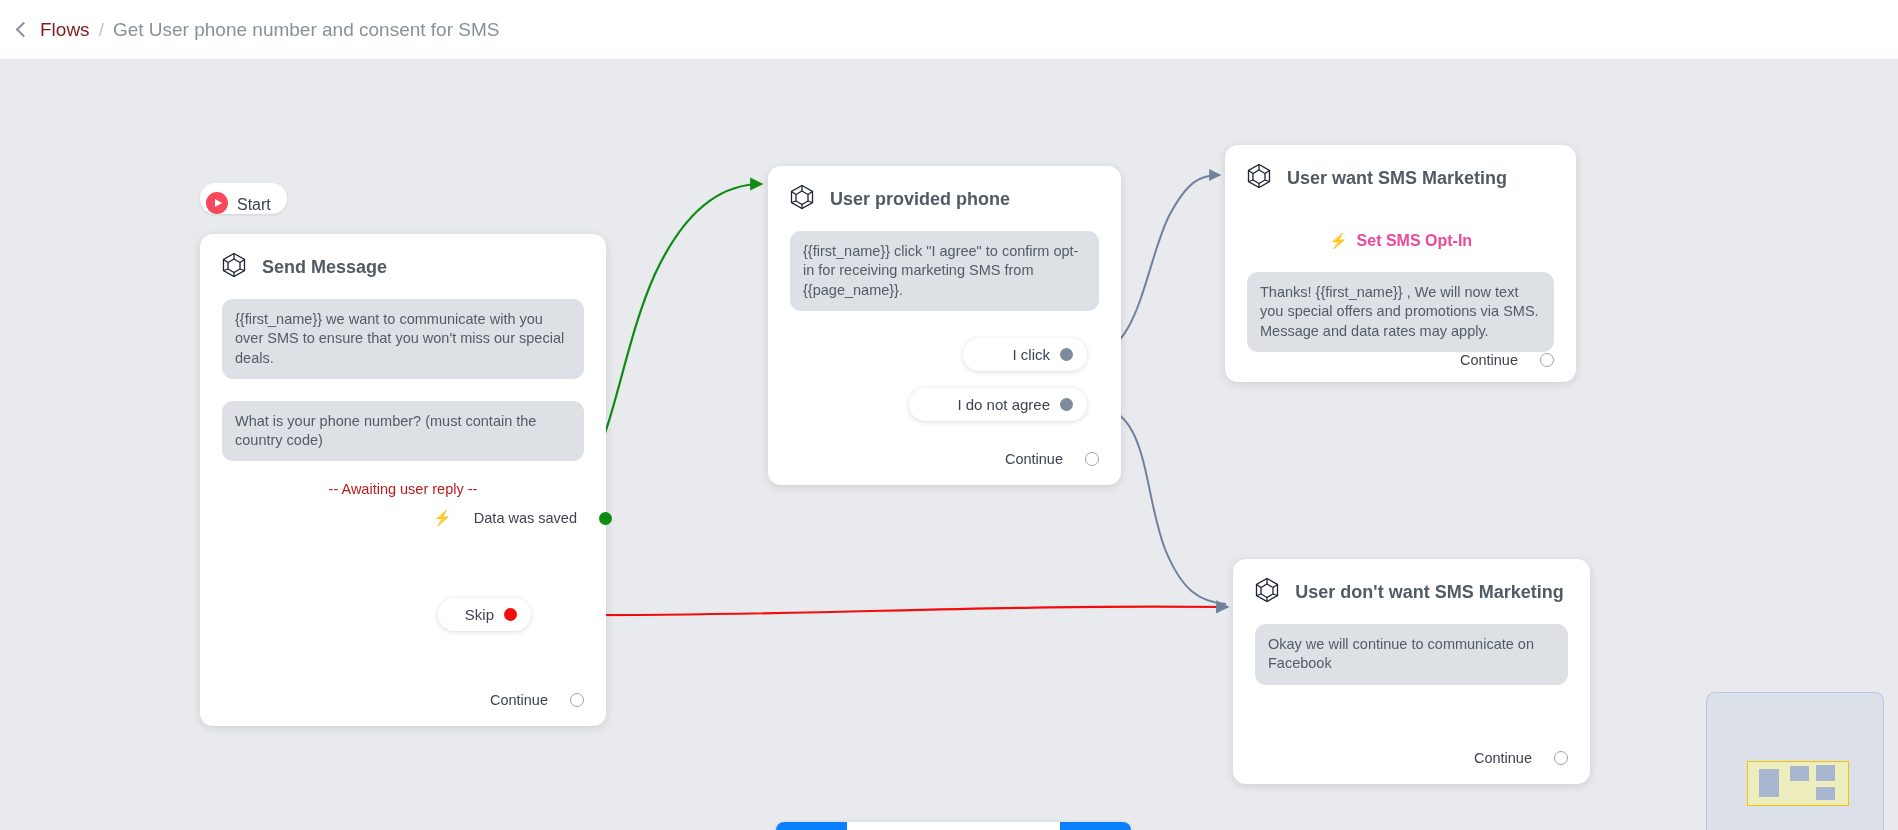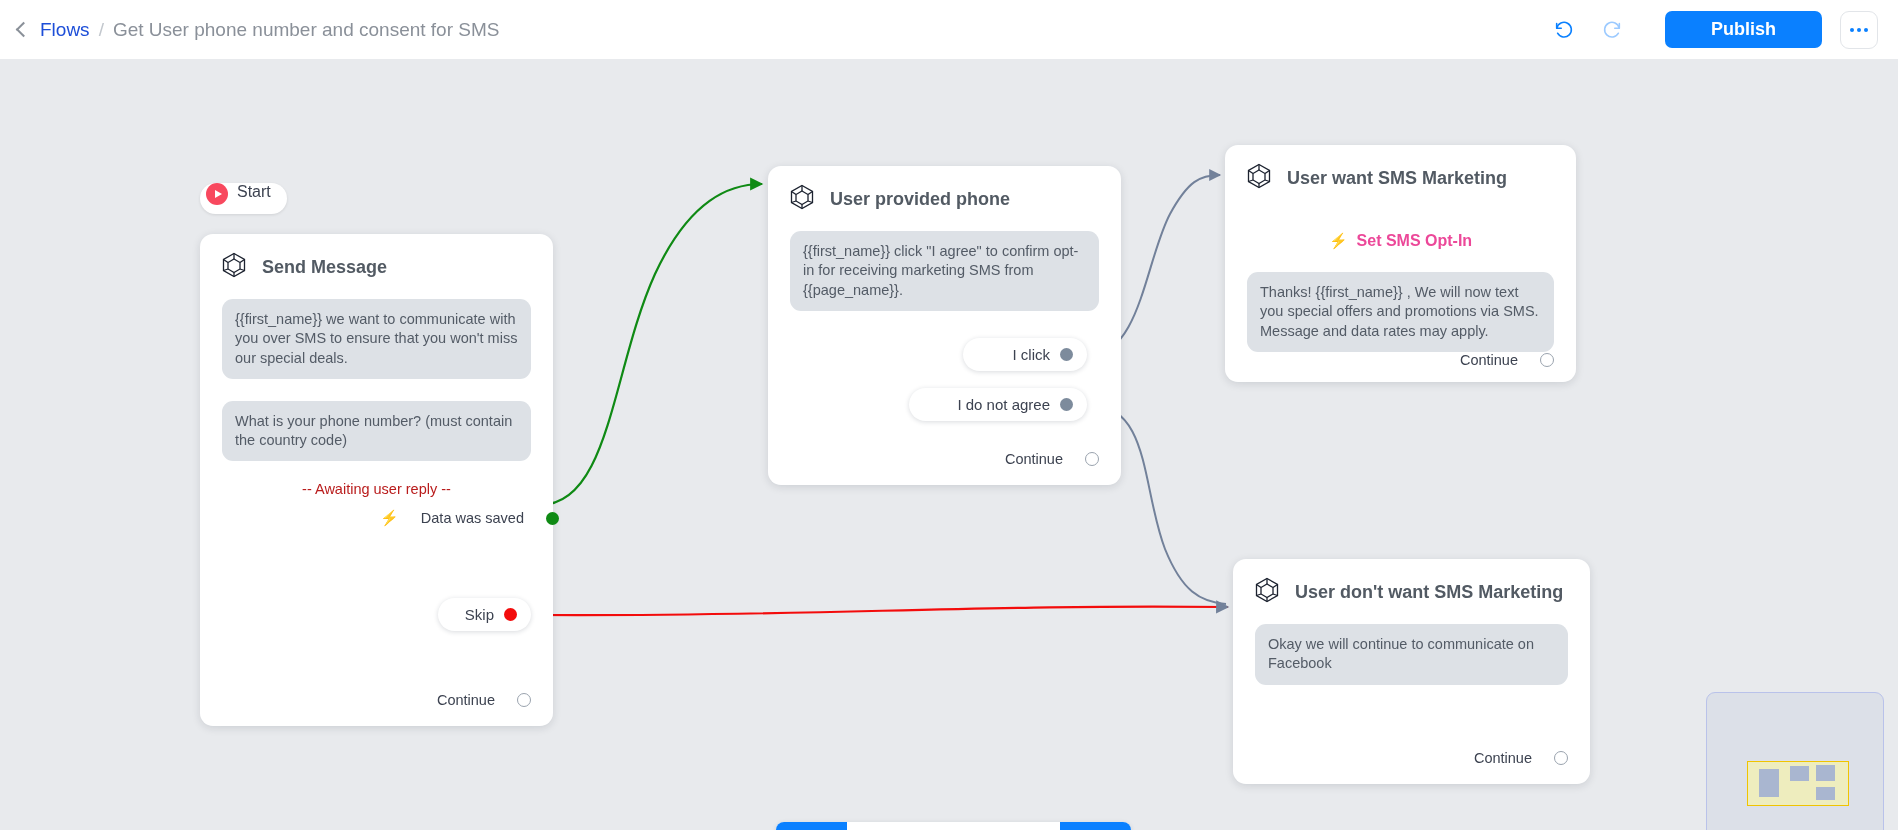--- a/index.html
+++ b/index.html
@@ -16,21 +16,21 @@
     position: absolute; left: 0; top: 0; width: 1898px; height: 59px;
     background: #ffffff; display: flex; align-items: center;
     z-index: 40;
   }
   .breadcrumb { display: flex; align-items: center; margin-left: 18px; gap: 9px; }
   .chev-back {
     width: 11px; height: 11px; border-left: 2px solid #8a9099;
     border-bottom: 2px solid #8a9099; transform: rotate(45deg);
     margin-right: 2px; position: relative; top: 0px;
   }
-  .bc-flows { font-size: 19px; color: #1d4ed8; }
+  .bc-flows { font-size: 19px; color: #7f1d1d; }
   .bc-sep   { font-size: 19px; color: #c2c7cd; }
   .bc-title { font-size: 19px; color: #8a9099; }
 
   .topbar-right {
     position: absolute; right: 20px; top: 0; height: 59px;
     display: flex; align-items: center; gap: 18px;
   }
   .icon-btn {
     width: 30px; height: 30px; display: flex; align-items: center;
     justify-content: center; background: transparent; border: none;
@@ -52,21 +52,21 @@
   .canvas {
     position: absolute; left: 0; top: 59px; width: 1898px; height: 771px;
     background: #e8eaed; overflow: hidden;
   }
   .edges { position: absolute; left: 0; top: 0; width: 1898px; height: 771px; }
 
   
   .start-pill {
     position: absolute; left: 200px; top: 124px;
     height: 31px; padding: 0 16px 0 6px; background: #ffffff;
-    border-radius: 16px; display: flex; align-items: flex-start; gap: 9px;
+    border-radius: 16px; display: flex; align-items: flex-end; gap: 9px;
     box-shadow: 0 1px 3px rgba(0,0,0,.10);
     z-index: 10;
   }
   .start-icon {
     width: 22px; height: 22px; border-radius: 50%; background: #f8485e;
     display: flex; align-items: center; justify-content: center;
   }
   .start-tri {
     width: 0; height: 0; border-left: 7px solid #ffffff;
     border-top: 4.5px solid transparent; border-bottom: 4.5px solid transparent;
@@ -81,21 +81,21 @@
     z-index: 10;
   }
   .node-head {
     display: flex; align-items: center; gap: 14px;
     padding: 17px 18px 10px 20px;
   }
   .node-head.centered { padding-right: 26px; }
   .node-title {
     font-size: 18px; font-weight: bold; color: #525a63; line-height: 1.25;
   }
-  .node-title.center { flex: 1; text-align: left; }
+  .node-title.center { flex: 1; text-align: center; }
   .ico-poly { flex: 0 0 auto; }
 
   .bubble {
     background: #dde1e6; border-radius: 11px; color: #535b66;
     font-size: 14.5px; line-height: 1.33; padding: 11px 13px;
   }
   .node-body { padding: 6px 22px 0 22px; }
   .node-body .bubble + .bubble { margin-top: 22px; }
 
   .awaiting {
@@ -120,21 +120,21 @@
   .continue-row { padding: 0 22px 18px 22px; margin-top: auto; }
 
   .pill-btn {
     position: absolute; background: #ffffff; border-radius: 19px;
     height: 33px; display: flex; align-items: center; justify-content: flex-end;
     gap: 10px; padding: 0 14px 0 18px; font-size: 15px; color: #3c4250;
     box-shadow: 0 1px 5px rgba(20,30,50,.16); z-index: 14;
   }
 
   
-  #node-send-message { left: 200px; top: 175px; width: 353px; height: 492px;
+  #node-send-message { left: 200px; top: 175px; width: 406px; height: 492px;
       display: flex; flex-direction: column; }
   #node-user-provided { left: 768px; top: 107px; width: 353px; height: 319px;
       display: flex; flex-direction: column; }
   #node-want-sms { left: 1225px; top: 86px; width: 351px; height: 237px;
       display: flex; flex-direction: column; }
   #node-dont-want { left: 1233px; top: 500px; width: 357px; height: 225px;
       display: flex; flex-direction: column; }
 
   #btn-skip { left: 438px; top: 539px; width: 93px; }
   #btn-agree { left: 963px; top: 279px; width: 124px; }
@@ -175,40 +175,20 @@
 <div id="app">
 
   <div class="topbar">
     <div class="breadcrumb">
       <span class="chev-back"></span>
       <span class="bc-flows">Flows</span>
       <span class="bc-sep">/</span>
       <span class="bc-title">Get User phone number and consent for SMS</span>
     </div>
 
-    <div class="topbar-right">
-      <button class="icon-btn">
-        <svg width="22" height="22" viewBox="0 0 24 24" fill="none">
-          <path d="M4 5v5h5" stroke="#0a80ff" stroke-width="1.7" stroke-linecap="round" stroke-linejoin="round"></path>
-          <path d="M4.2 10A8 8 0 1 1 5 15.5" stroke="#0a80ff" stroke-width="1.7" stroke-linecap="round" fill="none"></path>
-        </svg>
-      </button>
-      <button class="icon-btn">
-        <svg width="22" height="22" viewBox="0 0 24 24" fill="none">
-          <path d="M20 5v5h-5" stroke="#9ccaff" stroke-width="1.7" stroke-linecap="round" stroke-linejoin="round"></path>
-          <path d="M19.8 10A8 8 0 1 0 19 15.5" stroke="#9ccaff" stroke-width="1.7" stroke-linecap="round" fill="none"></path>
-        </svg>
-      </button>
-      <button class="publish-btn">Publish</button>
-      <button class="more-btn">
-        <span class="more-dot"></span>
-        <span class="more-dot"></span>
-        <span class="more-dot"></span>
-      </button>
-    </div>
   </div>
 
   <div class="canvas">
 
     <svg class="edges">
       <defs>
         <marker id="arrow-green" markerWidth="7" markerHeight="7" refX="5.4" refY="3" orient="auto">
           <path d="M0,0 L6,3 L0,6 z" fill="#0f8a14"></path>
         </marker>
         <marker id="arrow-slate" markerWidth="7" markerHeight="7" refX="5.4" refY="3" orient="auto">

